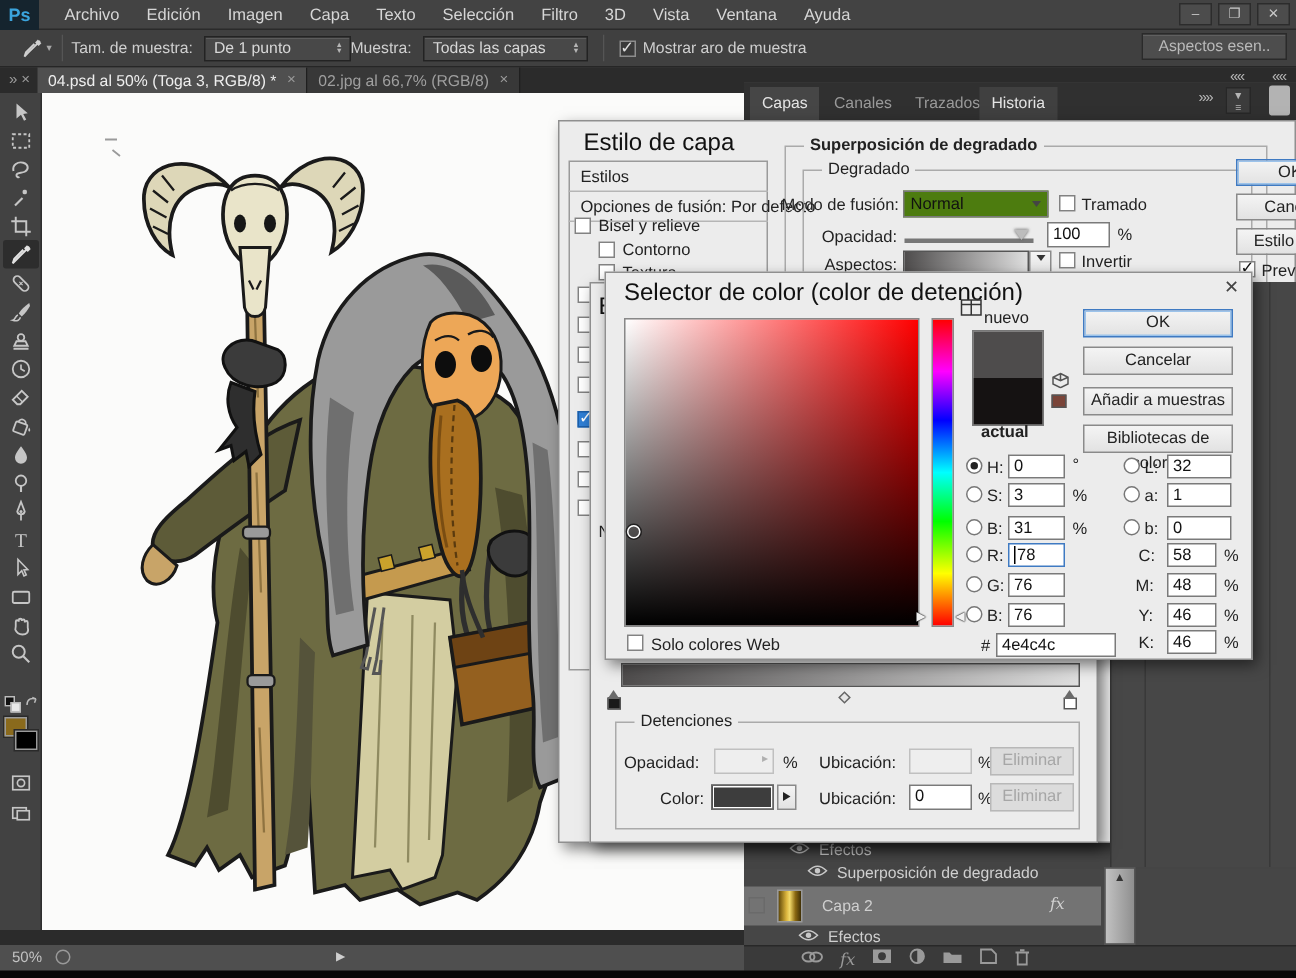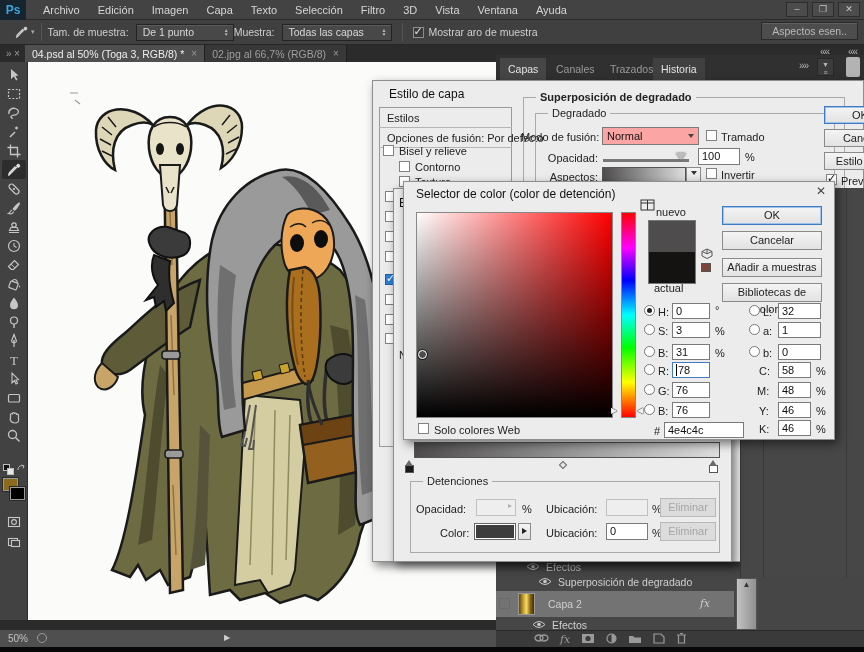--- a/index.html
+++ b/index.html
@@ -61,37 +61,37 @@
   .dock-bottom { position:absolute; left:0; top:575px; width:368px; height:17px; background:#3a3a3a; border-top:1px solid #282828; display:flex; align-items:center; gap:11px; padding-left:38px; }
   .scrollbar { position:absolute; left:240px; top:523px; width:21px; height:52px; background:linear-gradient(to right,#c2c2c2,#8f8f8f); border:1px solid #555; text-align:center; color:#333; font-size:8px; line-height:12px; }
 
   
   .statusbar { left:0; top:630px; width:496px; height:17px; background:#4f4f4f; color:#c2c2c2; font-size:10px; }
   .doc-box { position:absolute; left:53px; top:1px; width:167px; height:14px; background:#414141; border:1px solid #2d2d2d; text-align:center; line-height:13px; color:#c6c6c6; }
   .blackstrip { left:0; top:647px; width:864px; height:5px; background:#080808; }
 
   
   .dialog { background:#ececec; border:1px solid #8f8f8f; box-shadow:3px 4px 9px rgba(0,0,0,.5); color:#1a1a1a; }
-  .dtitle { font-size:12px; color:#111; }
+  .dtitle { font-size:16px; color:#111; }
   .btn { background:linear-gradient(#f4f4f4,#e2e2e2); border:1px solid #8a8a8a; text-align:center; font-size:11px; color:#222; }
   .btn.focus { border:1px solid #3f7ac2; box-shadow:inset 0 0 0 1px #9cc3ea; }
   .btn.disabled { background:#dcdcdc; border-color:#b8b8b8; color:#a6a6a6; }
   .field { background:#fff; border:1px solid #7a7a7a; font-size:11px; color:#111; padding:1px 3px; }
   .field.dis { background:#eee; border-color:#c0c0c0; }
   .field.focus { border:1px solid #3f7ac2; }
   .caret::before { content:""; border-left:1px solid #000; margin-right:1px; }
   .cb { width:11px; height:11px; background:#fff; border:1px solid #828282; position:relative; display:inline-block; flex:none; }
   .cb.on::after { content:"✓"; position:absolute; left:0; top:-3px; color:#111; font-size:11px; }
   .cb.blue { background:#2f7fd6; border-color:#1d5fa8; }
   .cb.blue::after { content:"✓"; position:absolute; left:0; top:-3px; color:#fff; font-size:11px; }
   .rad { width:11px; height:11px; background:#fff; border:1px solid #777; border-radius:50%; display:inline-block; position:relative; flex:none; }
   .rad.on::after { content:""; position:absolute; left:2px; top:2px; width:5px; height:5px; background:#222; border-radius:50%; }
   .fset { position:absolute; border:1px solid #aaa; }
   .fset > .legend { position:absolute; top:-7px; left:12px; background:#ececec; padding:0 4px; font-size:11px; color:#222; }
-  .win-select { background:#fca5a5; border:1px solid #7a7a7a; display:flex; align-items:center; padding:0 4px; font-size:11px; color:#111; }
+  .win-select { background:#4d7c0f; border:1px solid #7a7a7a; display:flex; align-items:center; padding:0 4px; font-size:11px; color:#111; }
   .win-select .chv { margin-left:auto; width:0; height:0; border-left:3.5px solid transparent; border-right:3.5px solid transparent; border-top:4px solid #444; }
   .gray { color:#9d9d9d; }
   .lbl { position:absolute; font-size:11px; color:#222; white-space:nowrap; }
 
   .stop { position:absolute; width:9px; height:8px; border:1px solid #555; }
   .stop::before { content:""; position:absolute; left:-1px; top:-6px; border-left:4.5px solid transparent; border-right:4.5px solid transparent; border-bottom:6px solid #6a6a6a; }
   .diamond { position:absolute; width:6px; height:6px; background:#e6e6e6; border:1px solid #666; transform:rotate(45deg); }
 
   .hue-arrow { position:absolute; font-size:8px; color:#f2f2f2; text-shadow:0 0 1px #000, 0 0 1px #000; }
   .colorfield {
@@ -557,21 +557,21 @@
       </svg>
     <span class="lbl" style="left:252px;top:24px;">nuevo</span>
     <div style="position:absolute;left:244px;top:38px;width:48px;height:64px;border:1px solid #777;">
       <div style="width:100%;height:50%;background:#4e4c4c;"></div>
       <div style="width:100%;height:50%;background:#151212;"></div>
     </div>
     <svg style="position:absolute;left:297px;top:66px;" width="12" height="11" viewBox="0 0 12 11">
         <path d="M6 1 L11 3.5 L11 8 L6 10.5 L1 8 L1 3.5 Z M6 1 V5.8 M1 3.5 L6 5.8 L11 3.5" fill="none" stroke="#555"></path>
       </svg>
     <div style="position:absolute;left:297px;top:81px;width:10px;height:9px;background:#7a4438;border:1px solid #555;"></div>
-    <span class="lbl" style="left:250px;top:100px;">actual</span>
+    <span class="lbl" style="left:250px;top:100px;font-weight:bold;">actual</span>
 
     <div class="btn focus" style="position:absolute;left:318px;top:24px;width:100px;height:19px;line-height:17px;">OK</div>
     <div class="btn" style="position:absolute;left:318px;top:49px;width:100px;height:19px;line-height:17px;">Cancelar</div>
     <div class="btn" style="position:absolute;left:318px;top:76px;width:100px;height:19px;line-height:17px;">Añadir a muestras</div>
     <div class="btn" style="position:absolute;left:318px;top:101px;width:100px;height:19px;line-height:17px;">Bibliotecas de colores</div>
 
     <span class="rad on" style="position:absolute;left:240px;top:123px;"></span>
     <span class="lbl" style="left:254px;top:124px;">H:</span>
     <div class="field" style="position:absolute;left:268px;top:121px;width:38px;height:16px;">0</div>
     <span class="lbl" style="left:311px;top:122px;">°</span>

